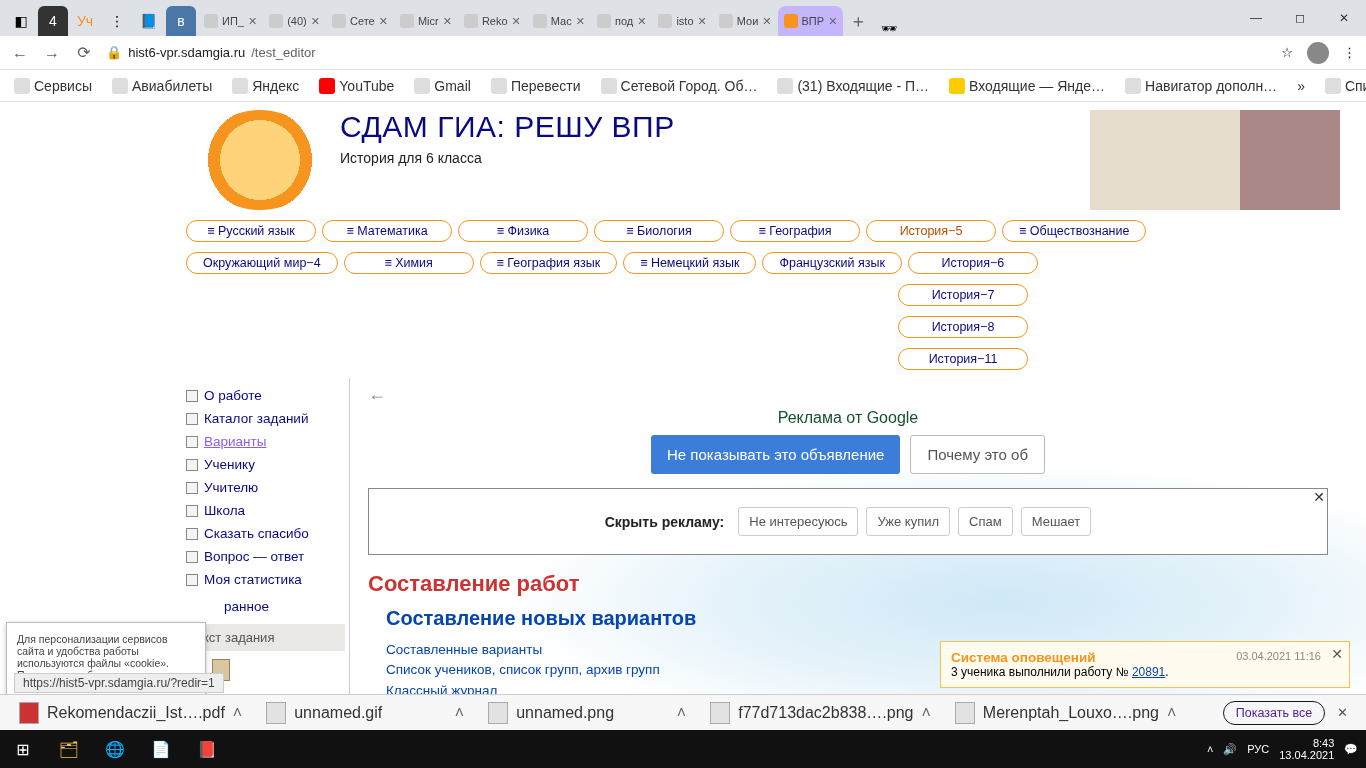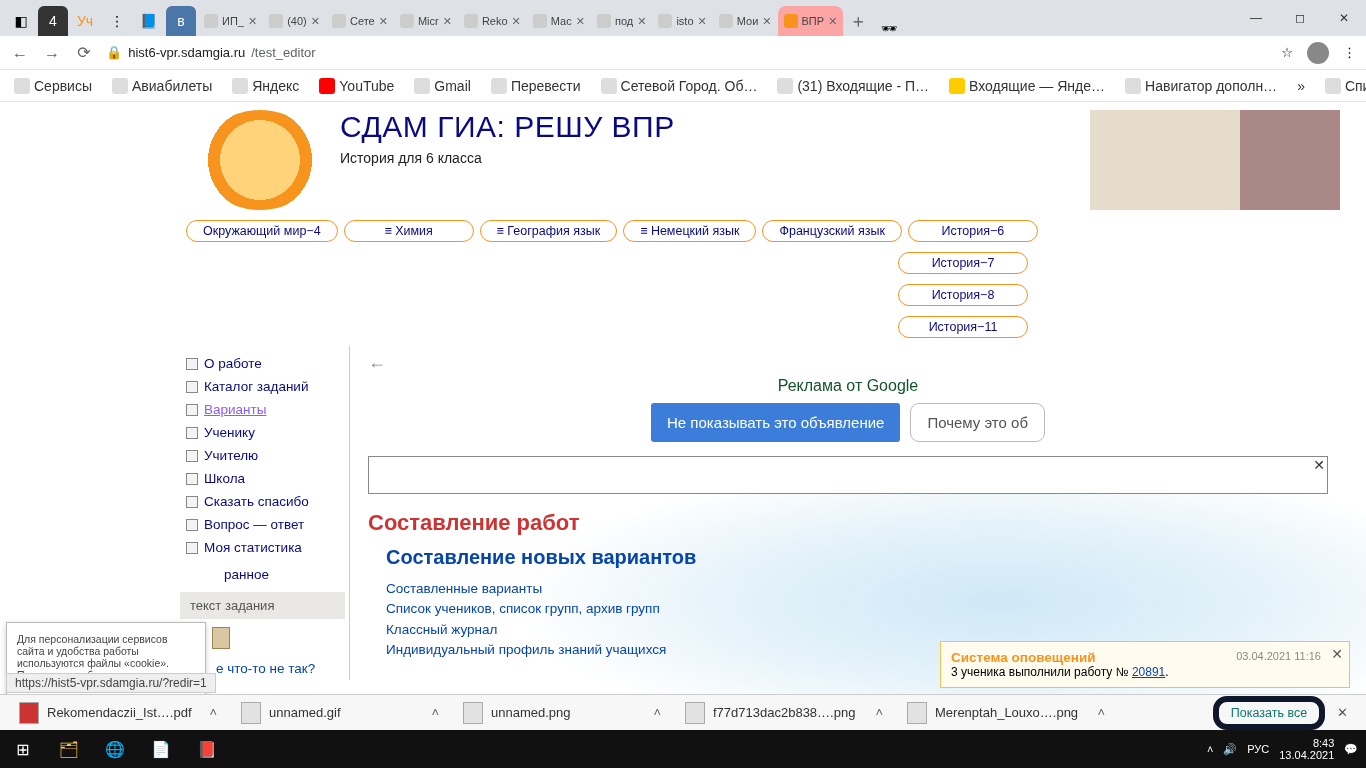--- a/index.html
+++ b/index.html
@@ -6,21 +6,21 @@
 body { background: #fff; width: 1366px; height: 768px; overflow: hidden; position: relative; font-size: 13px; }
 
 
 .win-tabstrip { background: #dee1e6; height: 36px; display: flex; align-items: flex-end; padding-left: 6px; }
 .tab-pin { width: 30px; height: 30px; border-radius: 6px 6px 0 0; display:flex; align-items:center; justify-content:center; margin-right:2px; cursor:pointer; }
 .tab-pin.icon { font-size: 14px; }
 .tab { height: 30px; display:flex; align-items:center; padding: 0 6px; font-size:12px; color:#444; border-radius:8px 8px 0 0; max-width:92px; flex:0 0 auto; cursor:pointer; }
 .tab .favicon { width:14px; height:14px; background:#ccc; border-radius:3px; margin-right:4px; flex:none; }
 .tab .label { white-space:nowrap; overflow:hidden; text-overflow:ellipsis; flex:1; font-size:11px; }
 .tab .close { margin-left:4px; color:#666; font-size:11px; }
-.tab.active { background:#fca5a5; }
+.tab.active { background:#c4b5fd; }
 .wincontrols { margin-left:auto; display:flex; }
 .wincontrols div { width:44px; height:36px; display:flex; align-items:center; justify-content:center; font-size:12px; color:#333; cursor:pointer; }
 .incognito { width:28px; display:flex; align-items:center; justify-content:center; }
 
 .addrbar { background:#fff; height:34px; display:flex; align-items:center; padding: 0 10px; gap:12px; border-bottom:1px solid #e3e3e3; }
 .addrbar .navbtn { width:20px; height:20px; display:flex; align-items:center; justify-content:center; color:#5f6368; cursor:pointer; font-size:16px; }
 .url { flex:none; display:flex; align-items:center; gap:6px; color:#5f6368; font-size:13px; }
 .url .host { color:#202124; }
 .bookmarks { background:#fff; height:32px; display:flex; align-items:center; padding:0 8px; gap:8px; border-bottom:1px solid #e3e3e3; overflow:hidden; }
 .bk { display:flex; align-items:center; gap:4px; font-size:14px; color:#333; padding:4px 6px; cursor:pointer; white-space:nowrap; }
@@ -51,49 +51,49 @@
 .leftnav .cb { width:12px; height:12px; border:1px solid #888; background:#f4f4f4; }
 .sub-active { background:#e9e8e4; margin:6px 0 0 -6px; padding:6px 10px; font-size:13px; color:#555; width:165px; }
 .recent-icons { display:flex; gap:8px; padding:8px 0;}
 .recent-icons span{ width:18px;height:22px; background:#d8c7a0; border:1px solid #a08050;}
 
 .center { flex:1; padding: 6px 12px 0 18px; position:relative; }
 .back-arrow { color:#888; font-size:18px; }
 .ad-google { color:#14532d; font-size:16px; text-align:center; margin-top:4px; }
 .ad-btns { display:flex; gap:10px; justify-content:center; margin-top:8px; }
 .ad-primary { background:#3b7dd8; color:#fff; border:none; padding:10px 16px; font-size:15px; border-radius:3px; cursor:pointer;}
-.ad-secondary { background:#fff; border:1px solid #bbb; color:#555; padding:10px 16px; font-size:15px; border-radius:9px; cursor:pointer;}
+.ad-secondary { background:#fff; border:1px solid #bbb; color:#555; padding:10px 16px; font-size:15px; border-radius:3px; cursor:pointer;}
 
 .ad-frame { border:1px solid #888; margin-top:14px; padding:18px 12px 18px; position:relative; background:#fff;}
 .ad-frame .x { position:absolute; right:2px; top:0px; font-size:14px; color:#333; cursor:pointer;}
 .ad-row { display:flex; align-items:center; gap:8px; justify-content:center; }
 .ad-row .lbl { font-weight:600; font-size:14px; color:#222; margin-right:6px;}
 .ad-opt { border:1px solid #ccc; border-radius:3px; padding:6px 10px; font-size:13px; color:#555; cursor:pointer; background:#fff;}
 
 h2.compose { color:#c33; font-size:22px; font-weight:700; margin:16px 0 10px; }
 .links-block { margin-left:18px; }
 .links-block .hd { color:#0645ad; font-weight:700; font-size:20px; margin-bottom:10px;}
 .links-block a { display:block; color:#0645ad; font-size:13.5px; line-height:1.5; cursor:pointer;}
 
 
 .cookie { position:absolute; left:6px; top:520px; width:200px; background:#fff; border:1px solid #bbb; box-shadow:0 2px 6px rgba(0,0,0,.2); padding:10px 10px 8px; font-size:10.5px; color:#444; z-index:30;}
-.statuslink { position:absolute; left:6px; bottom:1px; background:#eee; border:1px solid #ccc; padding:2px 8px; font-size:12px; color:#444; z-index:31;}
+.statuslink { position:absolute; left:14px; bottom:1px; background:#eee; border:1px solid #ccc; padding:2px 8px; font-size:12px; color:#444; z-index:31;}
 
 .notif { position:absolute; right:16px; bottom:6px; width:410px; background:#fffcef; border:1px solid #f2c14e; padding:8px 28px 8px 10px; font-size:12px; z-index:25; }
 .notif .title { color:#f7941e; font-weight:700; font-size:13.5px;}
 .notif .time { position:absolute; right:28px; top:8px; color:#888; font-size:11px;}
 .notif .x { position:absolute; right:6px; top:4px; color:#555; cursor:pointer; font-size:14px;}
 .notif a { color:#0645ad; text-decoration:underline;}
 
 
 .dlbar { height:36px; background:#f7f7f7; border-top:1px solid #ccc; display:flex; align-items:center; padding:0 8px; gap:2px;}
-.dlitem { display:flex; align-items:center; gap:8px; border:1px solid transparent; padding:4px 10px; font-size:13px; color:#333; cursor:pointer; border-radius:14px; min-width:220px;}
+.dlitem { display:flex; align-items:center; gap:8px; border:1px solid transparent; padding:4px 10px; font-size:16px; color:#333; cursor:pointer; border-radius:14px; min-width:220px;}
 .dlitem .ic { width:20px; height:22px; background:#e2e2e2; border:1px solid #aaa;}
 .dlitem .chev { margin-left:auto; color:#666;}
-.dl-showall { margin-left:auto; color:#0f766e; border:6px solid #0f172a; padding:4px 12px; border-radius:14px; font-size:12.5px; cursor:pointer;}
+.dl-showall { margin-left:auto; color:#4c1d95; border:1px solid #0f172a; padding:4px 12px; border-radius:14px; font-size:12.5px; cursor:pointer;}
 .dl-close { padding:0 10px; color:#555; cursor:pointer;}
 
 
 .taskbar { height:38px; background:#111; display:flex; align-items:center; }
 .taskbar .btn { width:46px; height:38px; display:flex; align-items:center; justify-content:center; color:#fff; cursor:pointer; font-size:16px;}
 .taskbar .tray { margin-left:auto; display:flex; align-items:center; color:#fff; gap:10px; padding-right:8px; font-size:11px;}
 .taskbar .clock { text-align:right; line-height:1.1;}
 </style>
 </head>
 <body>
@@ -236,20 +236,29 @@
     <div class="header">
       <div class="logo"></div>
       <div class="titleblock">
         <h1>СДАМ ГИА: РЕШУ ВПР</h1>
         <div class="subj">История для 6 класса</div>
       </div>
       <div class="hero-img"></div>
     </div>
 
     <div class="subject-bar">
+      <span class="pill">≡ Русский язык</span>
+      <span class="pill">≡ Математика</span>
+      <span class="pill">≡ Физика</span>
+      <span class="pill">≡ Биология</span>
+      <span class="pill">≡ География</span>
+      <span class="pill active">История−5</span>
+      <span class="pill">≡ Обществознание</span>
+    </div>
+    <div class="subject-bar">
       <span class="pill">Окружающий мир−4</span>
       <span class="pill">≡ Химия</span>
       <span class="pill">≡ География язык</span>
       <span class="pill">≡ Немецкий язык</span>
       <span class="pill">Французский язык</span>
       <span class="pill">История−6</span>
     </div>
     <div class="subject-bar" style="padding-left:718px">
         <span class="pill">История−7</span>
       </div>
@@ -316,20 +325,27 @@
       <div class="center">
         <div class="back-arrow">←</div>
         <div class="ad-google"><span>Реклама от Google</span></div>
         <div class="ad-btns">
           <button class="ad-primary">Не показывать это объявление</button>
           <button class="ad-secondary">Почему это об</button>
         </div>
 
         <div class="ad-frame">
           <span class="x">✕</span>
+          <div class="ad-row">
+            <span class="lbl">Скрыть рекламу:</span>
+            <span class="ad-opt">Не интересуюсь</span>
+            <span class="ad-opt">Уже купил</span>
+            <span class="ad-opt">Спам</span>
+            <span class="ad-opt">Мешает</span>
+          </div>
         </div>
 
         <h2 class="compose">Составление работ</h2>
         <div class="links-block">
           <div class="hd">Составление новых вариантов</div>
           <a>Составленные варианты</a>
           <a>Список учеников, список групп, архив групп</a>
           <a>Классный журнал</a>
           <a>Индивидуальный профиль знаний учащихся</a>
 

